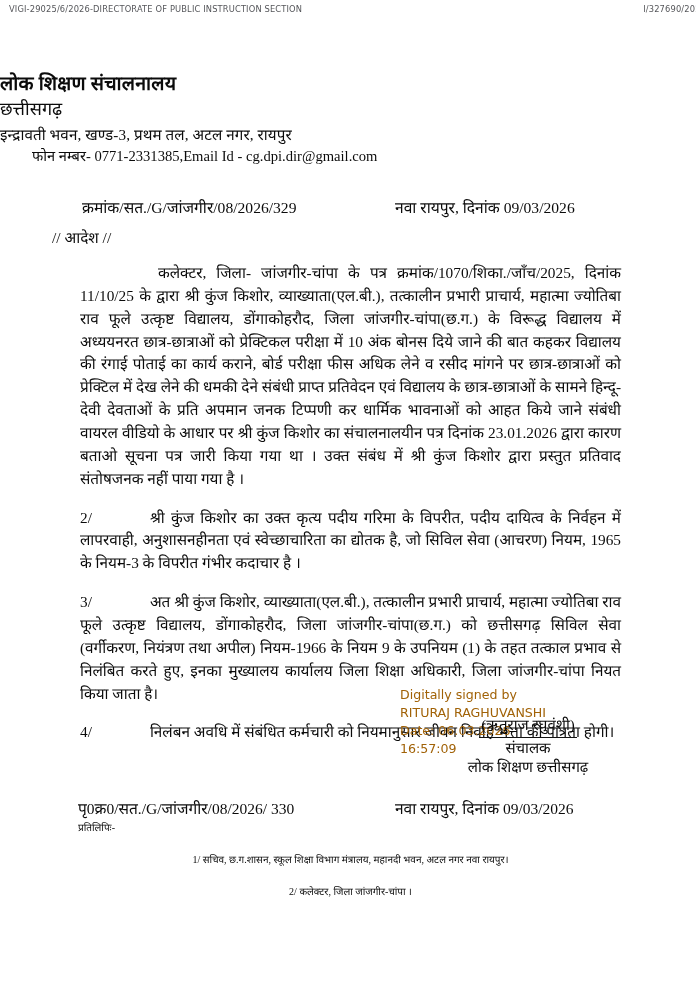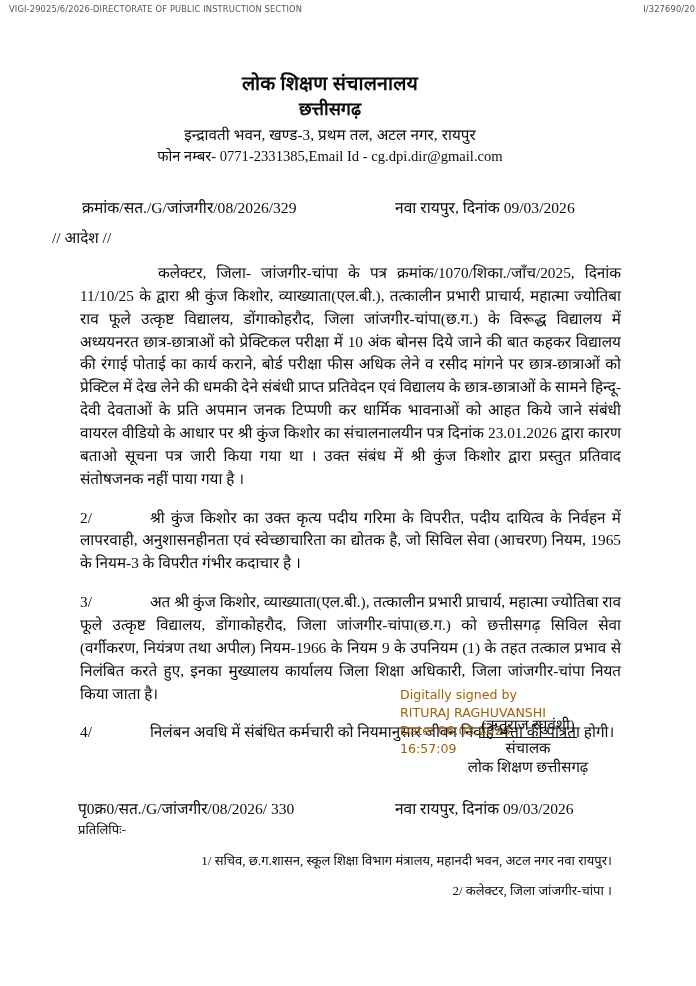--- a/index.html
+++ b/index.html
@@ -41,42 +41,42 @@
     top: 0;
     white-space: nowrap;
   }
 
   
   .letterhead {
     position: absolute;
     top: 72px;
     left: 0;
     width: 564px;
-    text-align: center;
+    text-align: left;
     line-height: 1.26;
-    margin-left: 48px;
   }
   .lh-org {
     font-size: 19.5px;
     font-weight: bold;
     letter-spacing: 0.2px;
   }
   .lh-state {
     font-size: 18px;
-    font-weight: bold;
+    font-weight: normal;
     margin-top: 1px;
   }
   .lh-addr {
     font-size: 15.2px;
     margin-top: 5px;
     letter-spacing: 0.1px;
   }
   .lh-contact {
     font-size: 14.6px;
     margin-top: 3px;
+    padding-left: 32px;
   }
 
   
   .ref-row {
     position: absolute;
     left: 82px;
     right: 60px;
     top: 196px;
     font-size: 15.6px;
     white-space: nowrap;
@@ -169,25 +169,25 @@
     white-space: nowrap;
   }
   .endorse-row .e-no { position: absolute; left: 0; top: 0; }
   .endorse-row .e-place { position: absolute; left: 317px; top: 0; }
 
   .copy-block {
     position: absolute;
     left: 78px;
     top: 820px;
     width: 545px;
-    font-size: 13px;
+    font-size: 10px;
     line-height: 1.5;
   }
   .copy-label { margin: 0; }
-  .copy-item { margin: 11px; text-align: right; }
+  .copy-item { margin: 17px; text-align: center; }
 </style>
 </head>
 <body>
 
 <div class="doc-header">
   <span class="left">VIGI-29025/6/2026-DIRECTORATE OF PUBLIC INSTRUCTION SECTION</span>
   <span class="right">I/327690/2026</span>
 </div>
 
 <div class="letterhead">

